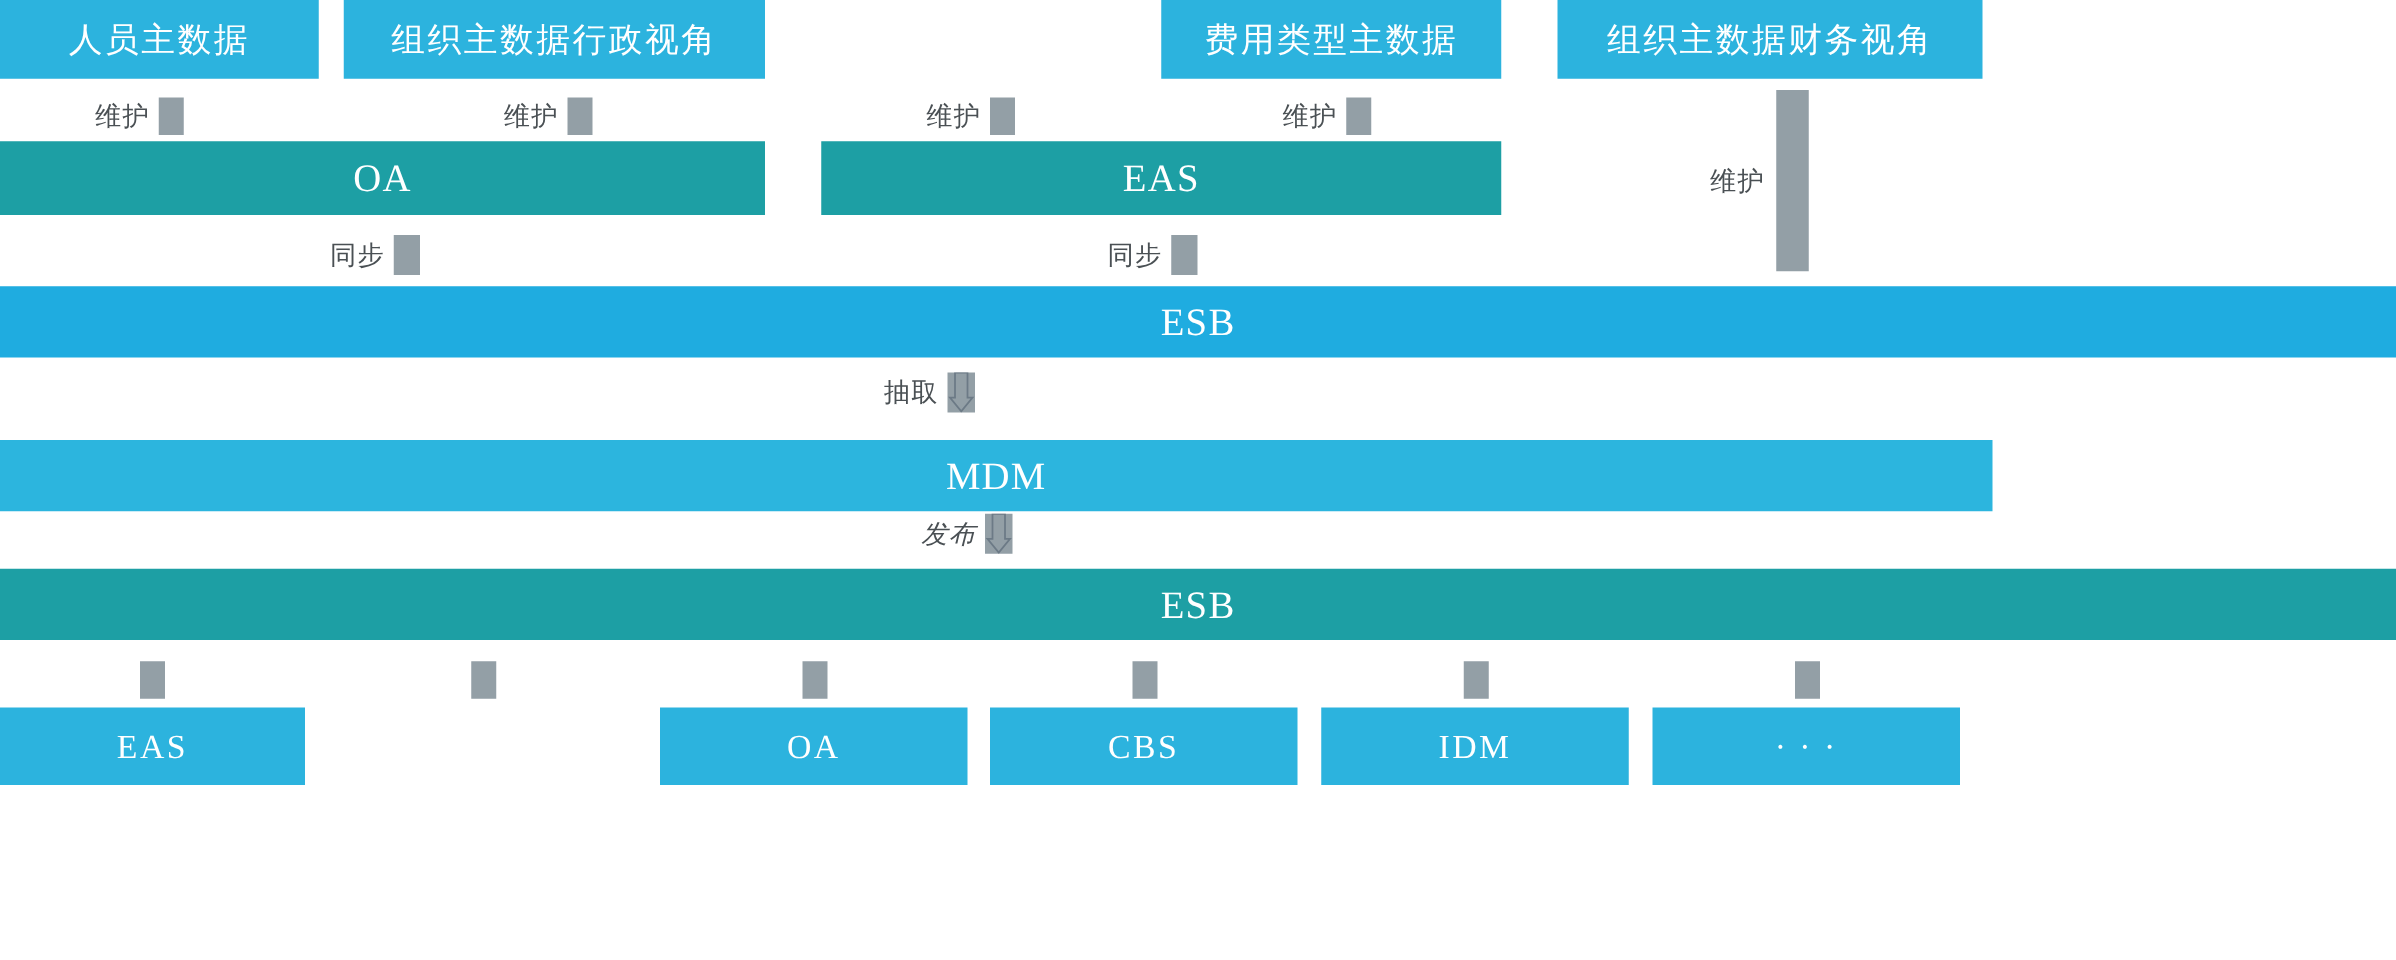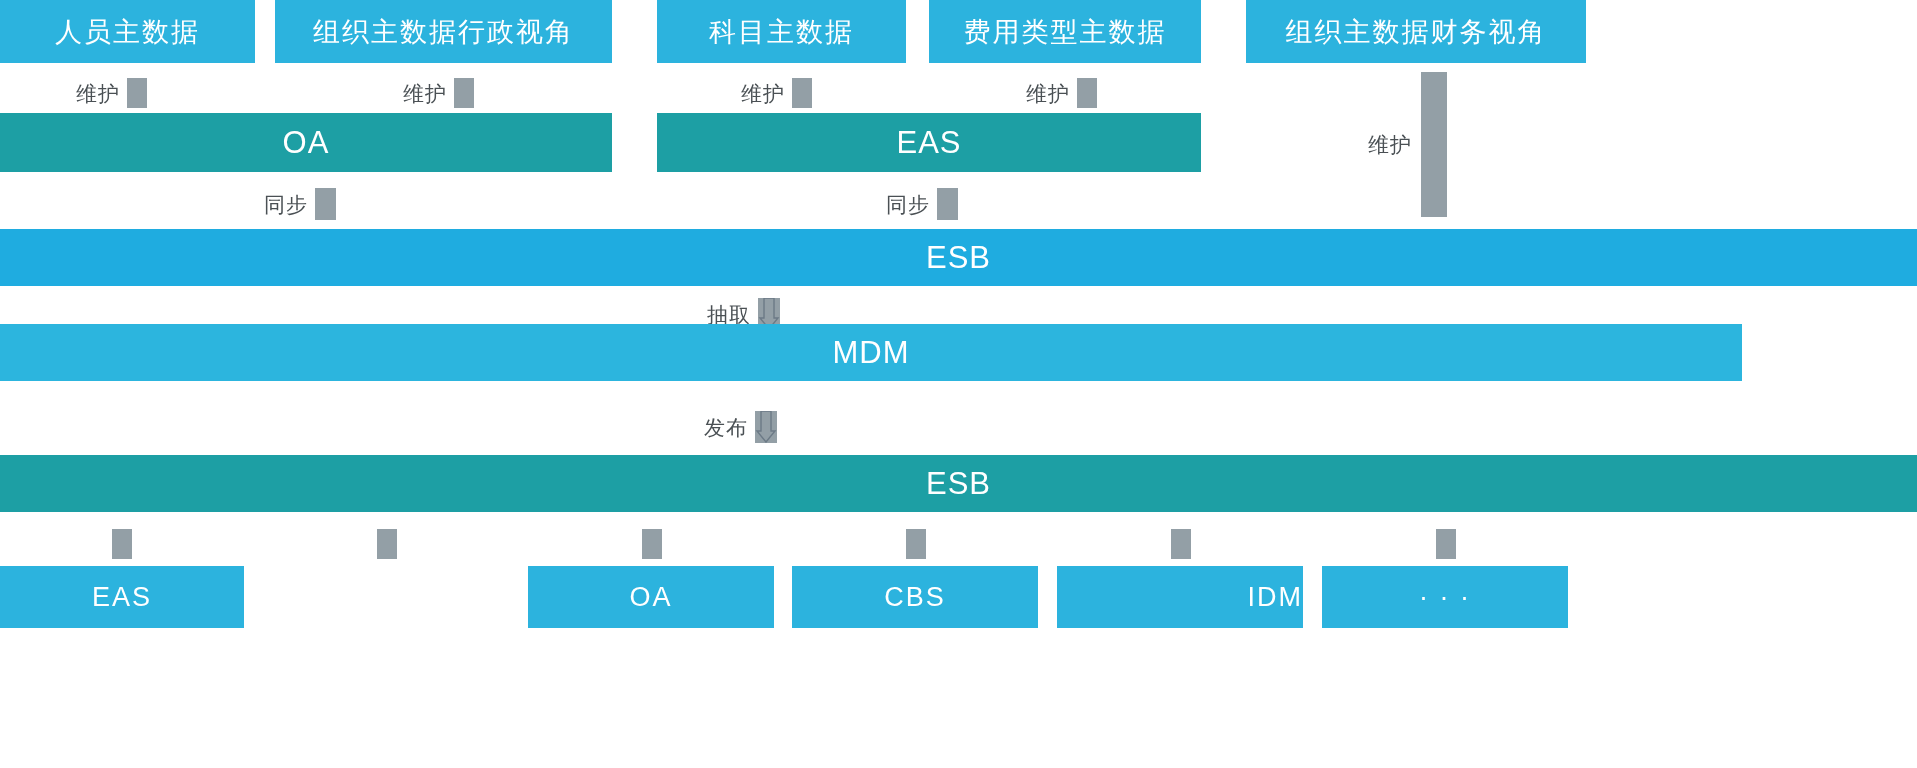--- a/index.html
+++ b/index.html
@@ -22,20 +22,21 @@
   
   .band {
     position: absolute;
     display: flex;
     align-items: center;
     justify-content: center;
     color: #ffffff;
     font-weight: 400;
     letter-spacing: 1px;
     box-sizing: border-box;
+    font-family: Liberation Serif, serif;
   }
   .band-label {
     display: block;
     white-space: nowrap;
   }
 
   
   .src-box {
     font-size: 27px;
     background: #2CB3DE;
@@ -116,23 +117,20 @@
 <div id="canvas">
 
   <div class="band src-box" style="left:0px; top:0px; width:255px; height:63px;">
     <span class="band-label">人员主数据</span>
   </div>
 
   <div class="band src-box" style="left:275px; top:0px; width:337px; height:63px;text-align:right;">
     <span class="band-label">组织主数据行政视角</span>
   </div>
 
-  <div class="band src-box" style="left:657px; top:0px; width:249px; height:63px;">
-    <span class="band-label">科目主数据</span>
-  </div>
 
   <div class="band src-box" style="left:1246px; top:0px; width:340px; height:63px;">
     <span class="band-label">组织主数据财务视角</span>
   </div>
 
   <div class="band src-box" style="left:929px; top:0px; width:272px; height:63px;">
     <span class="band-label">费用类型主数据</span>
   </div>
 
   <div class="conn" style="left:76px; top:78px;">
@@ -182,25 +180,25 @@
 
   <div class="conn" style="left:707px; top:298px;">
     <span class="conn-text">抽取</span>
     <span class="arrow-cell">
       <svg viewBox="0 0 22 32" xmlns="http://www.w3.org/2000/svg">
         <path d="M6 0 L6 20 L2 20 L11 31 L20 20 L16 20 L16 0 Z" fill="none" stroke="#6C7A86" stroke-width="1.4"></path>
       </svg>
     </span>
   </div>
 
-  <div class="band sys-mdm" style="left:0px; top:324px; width:1742px; height:57px;">
+  <div class="band sys-mdm" style="left:0px; top:352px; width:1594px; height:57px;">
     <span class="band-label">MDM</span>
   </div>
 
-  <div class="conn" style="left:704px; top:411px;">
+  <div class="conn" style="left:737px; top:411px;font-style:italic;">
     <span class="conn-text">发布</span>
     <span class="arrow-cell">
       <svg viewBox="0 0 22 32" xmlns="http://www.w3.org/2000/svg">
         <path d="M6 0 L6 20 L2 20 L11 31 L20 20 L16 20 L16 0 Z" fill="none" stroke="#6C7A86" stroke-width="1.4"></path>
       </svg>
     </span>
   </div>
 
   <div class="band sys-teal" style="left:0px; top:455px; width:1917px; height:57px;">
     <span class="band-label">ESB</span>
@@ -219,21 +217,21 @@
 
 
   <div class="band dst-box" style="left:528px; top:566px; width:246px; height:62px;">
     <span class="band-label">OA</span>
   </div>
 
   <div class="band dst-box" style="left:792px; top:566px; width:246px; height:62px;">
     <span class="band-label">CBS</span>
   </div>
 
-  <div class="band dst-box" style="left:1057px; top:566px; width:246px; height:62px;justify-content:flex-end;">
+  <div class="band dst-box" style="left:1057px; top:566px; width:246px; height:62px;">
     <span class="band-label">IDM</span>
   </div>
 
   <div class="band dst-box" style="left:1322px; top:566px; width:246px; height:62px;">
     <span class="band-label">· · ·</span>
   </div>
 
 </div>
 
 </body></html>

